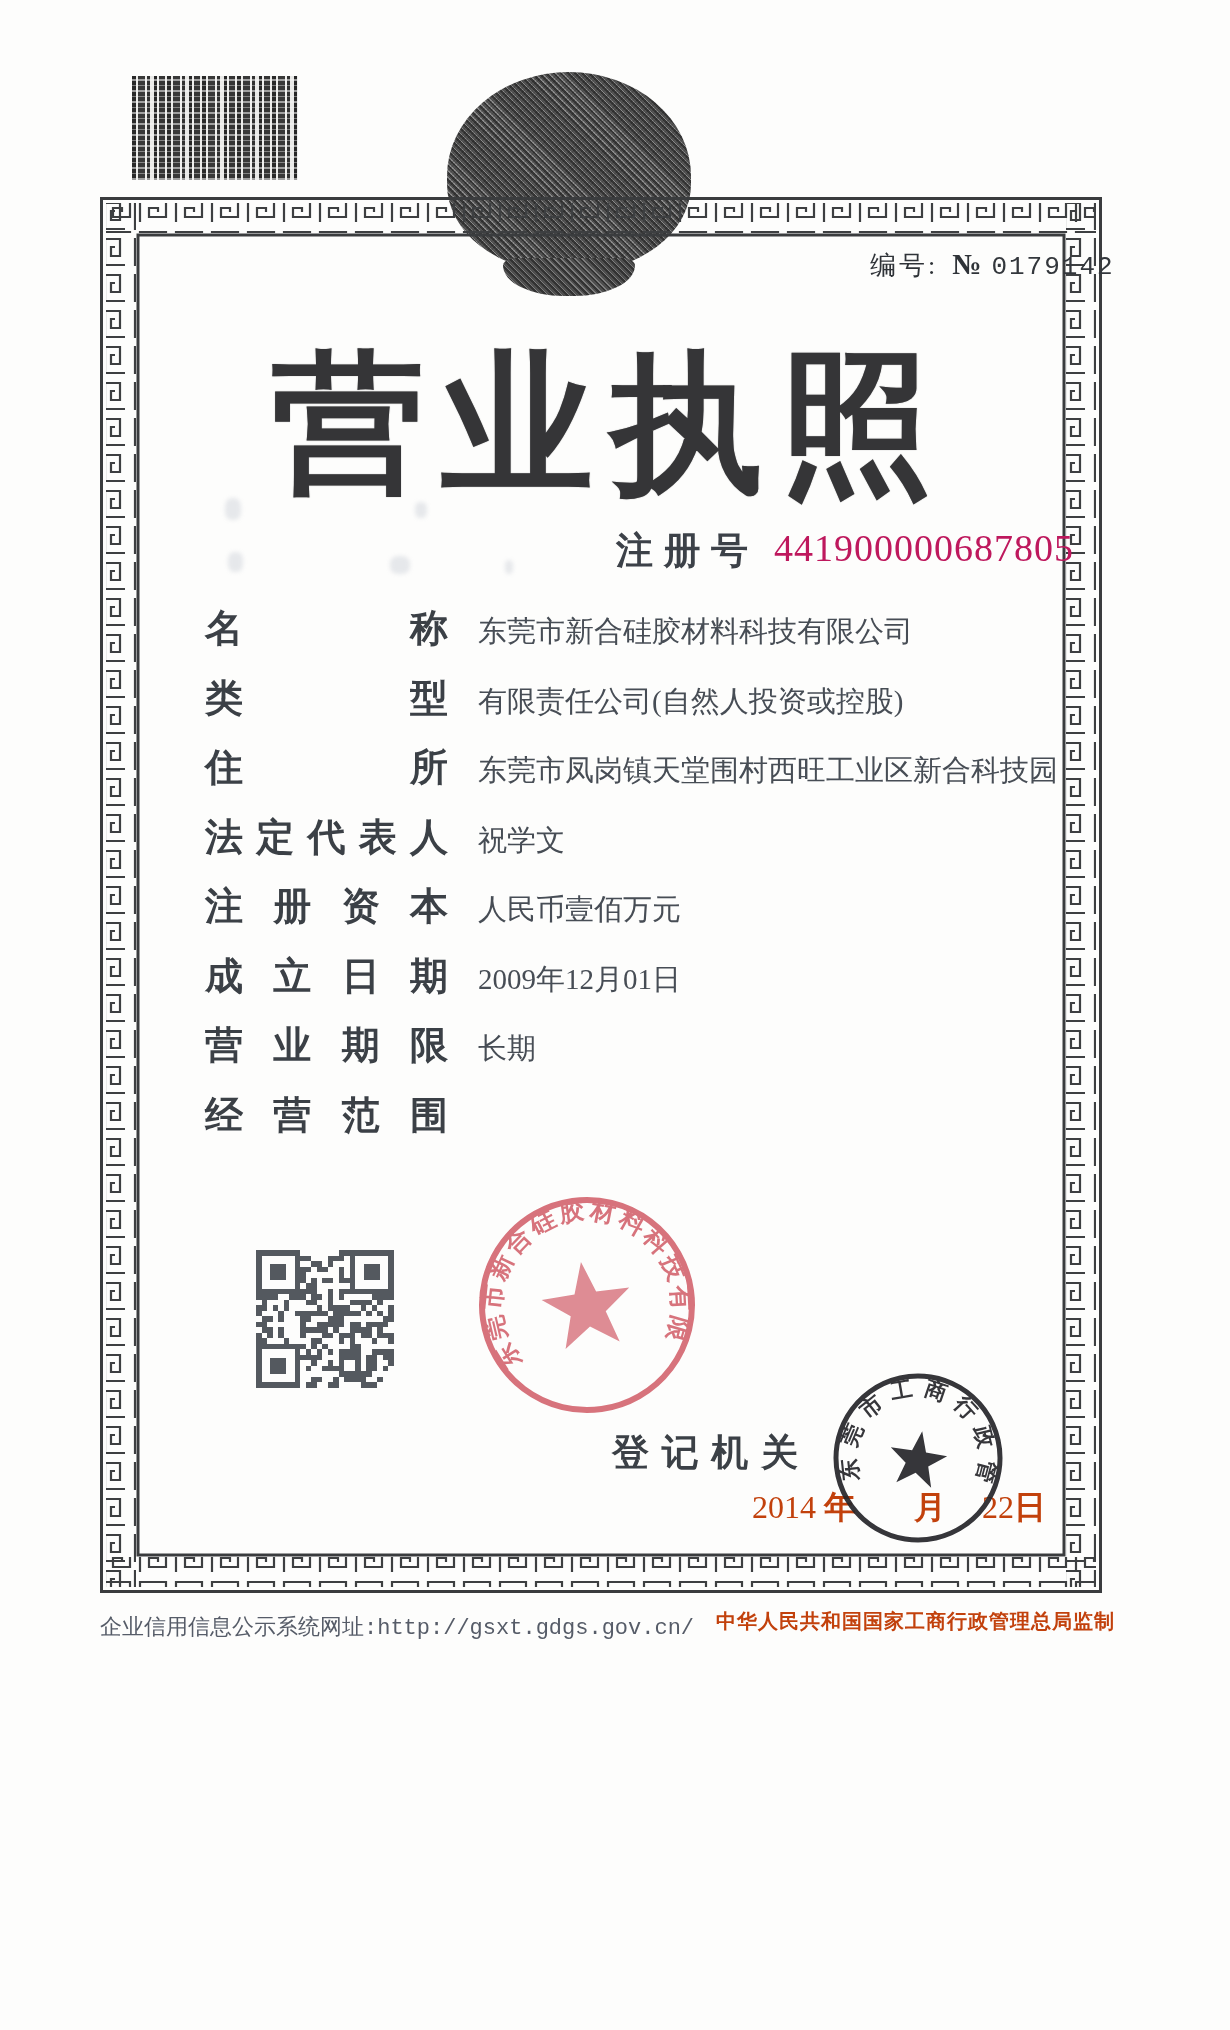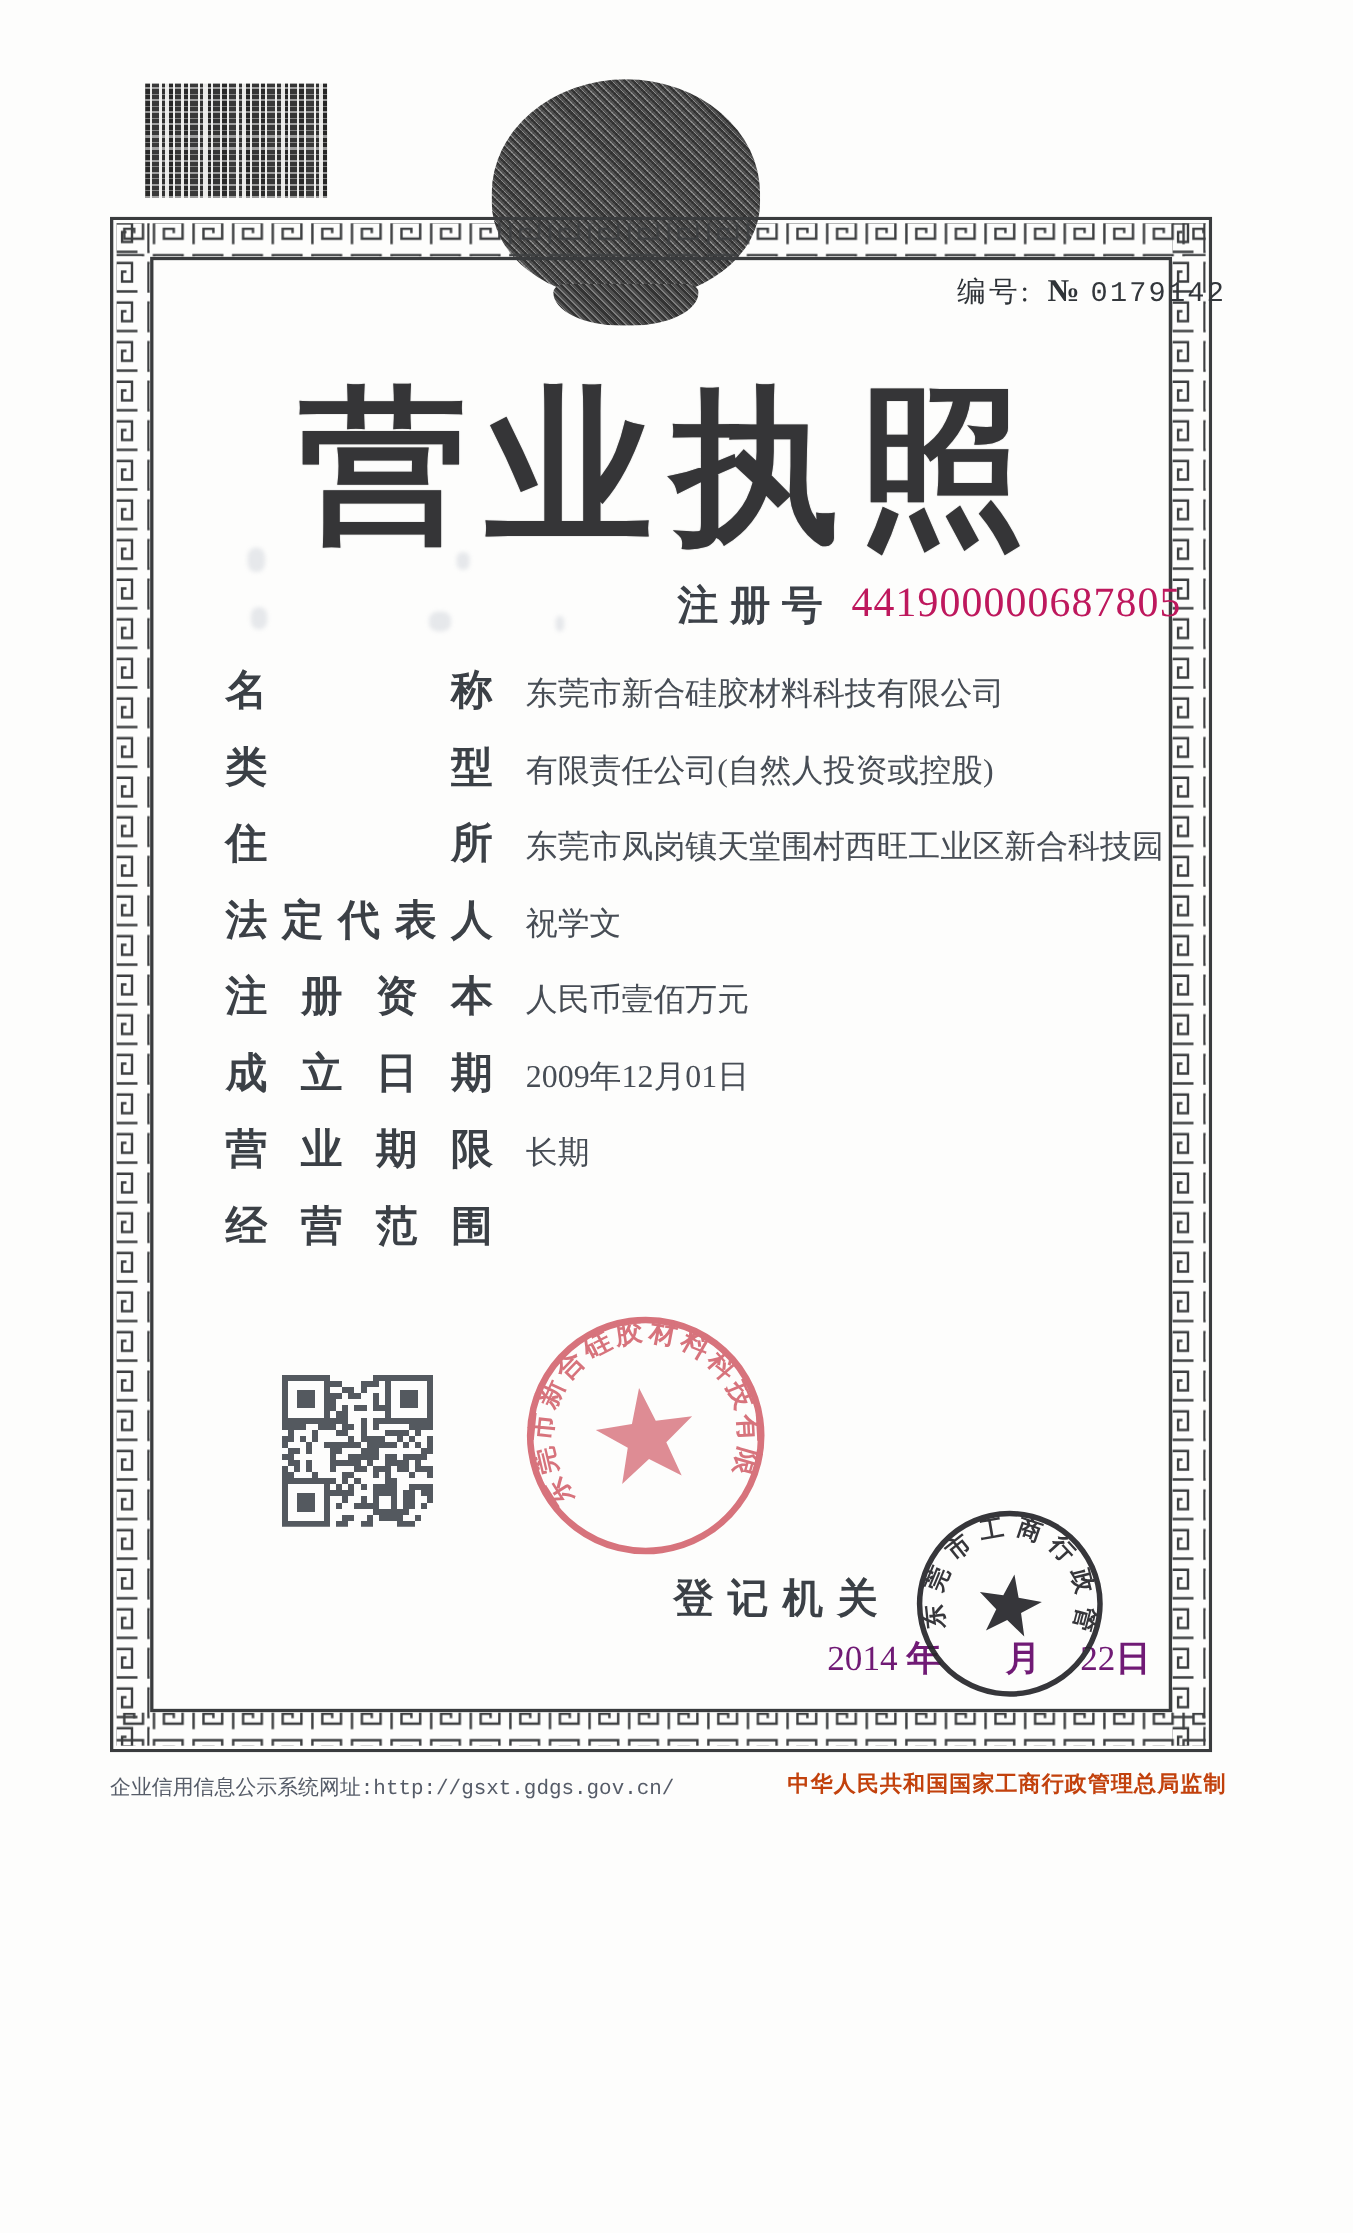--- a/index.html
+++ b/index.html
@@ -74,27 +74,27 @@
   
   .qr{left:256px;top:1250px;width:138px;height:138px;}
 
   
   .red-seal{left:462px;top:1180px;opacity:.82;transform:rotate(-8deg);}
   .black-seal{left:828px;top:1368px;transform:rotate(9deg);opacity:.92;}
 
   
   .registry{left:612px;top:1428px;}
   .registry .rg-label{display:inline-flex;justify-content:space-between;width:186px;font-size:37px;font-weight:bold;color:#3b4046;}
-  .issue-date{left:752px;top:1486px;font-size:32px;color:#701a75;white-space:nowrap;}
+  .issue-date{left:752px;top:1486px;font-size:32px;color:#c2410c;white-space:nowrap;}
   .issue-date .gap1{display:inline-block;width:58px;}
   .issue-date .gap2{display:inline-block;width:36px;}
   .issue-date .unit{font-weight:bold;}
 
   
-  .footer-left{left:100px;top:1612px;font-size:19px;color:#565c68;font-family:"Liberation Mono","DejaVu Sans Mono",monospace;letter-spacing:0;}
+  .footer-left{left:100px;top:1612px;font-size:22px;color:#565c68;font-family:"Liberation Mono","DejaVu Sans Mono",monospace;letter-spacing:0;}
   .footer-right{left:716px;top:1608px;font-size:20px;font-weight:bold;color:#c2410c;letter-spacing:1px;}
 
   
   .smudge{background:rgba(110,125,150,.16);border-radius:40%;filter:blur(2px);}
 </style>
 </head>
 <body>
 
 <div class="abs barcode"></div>
 

